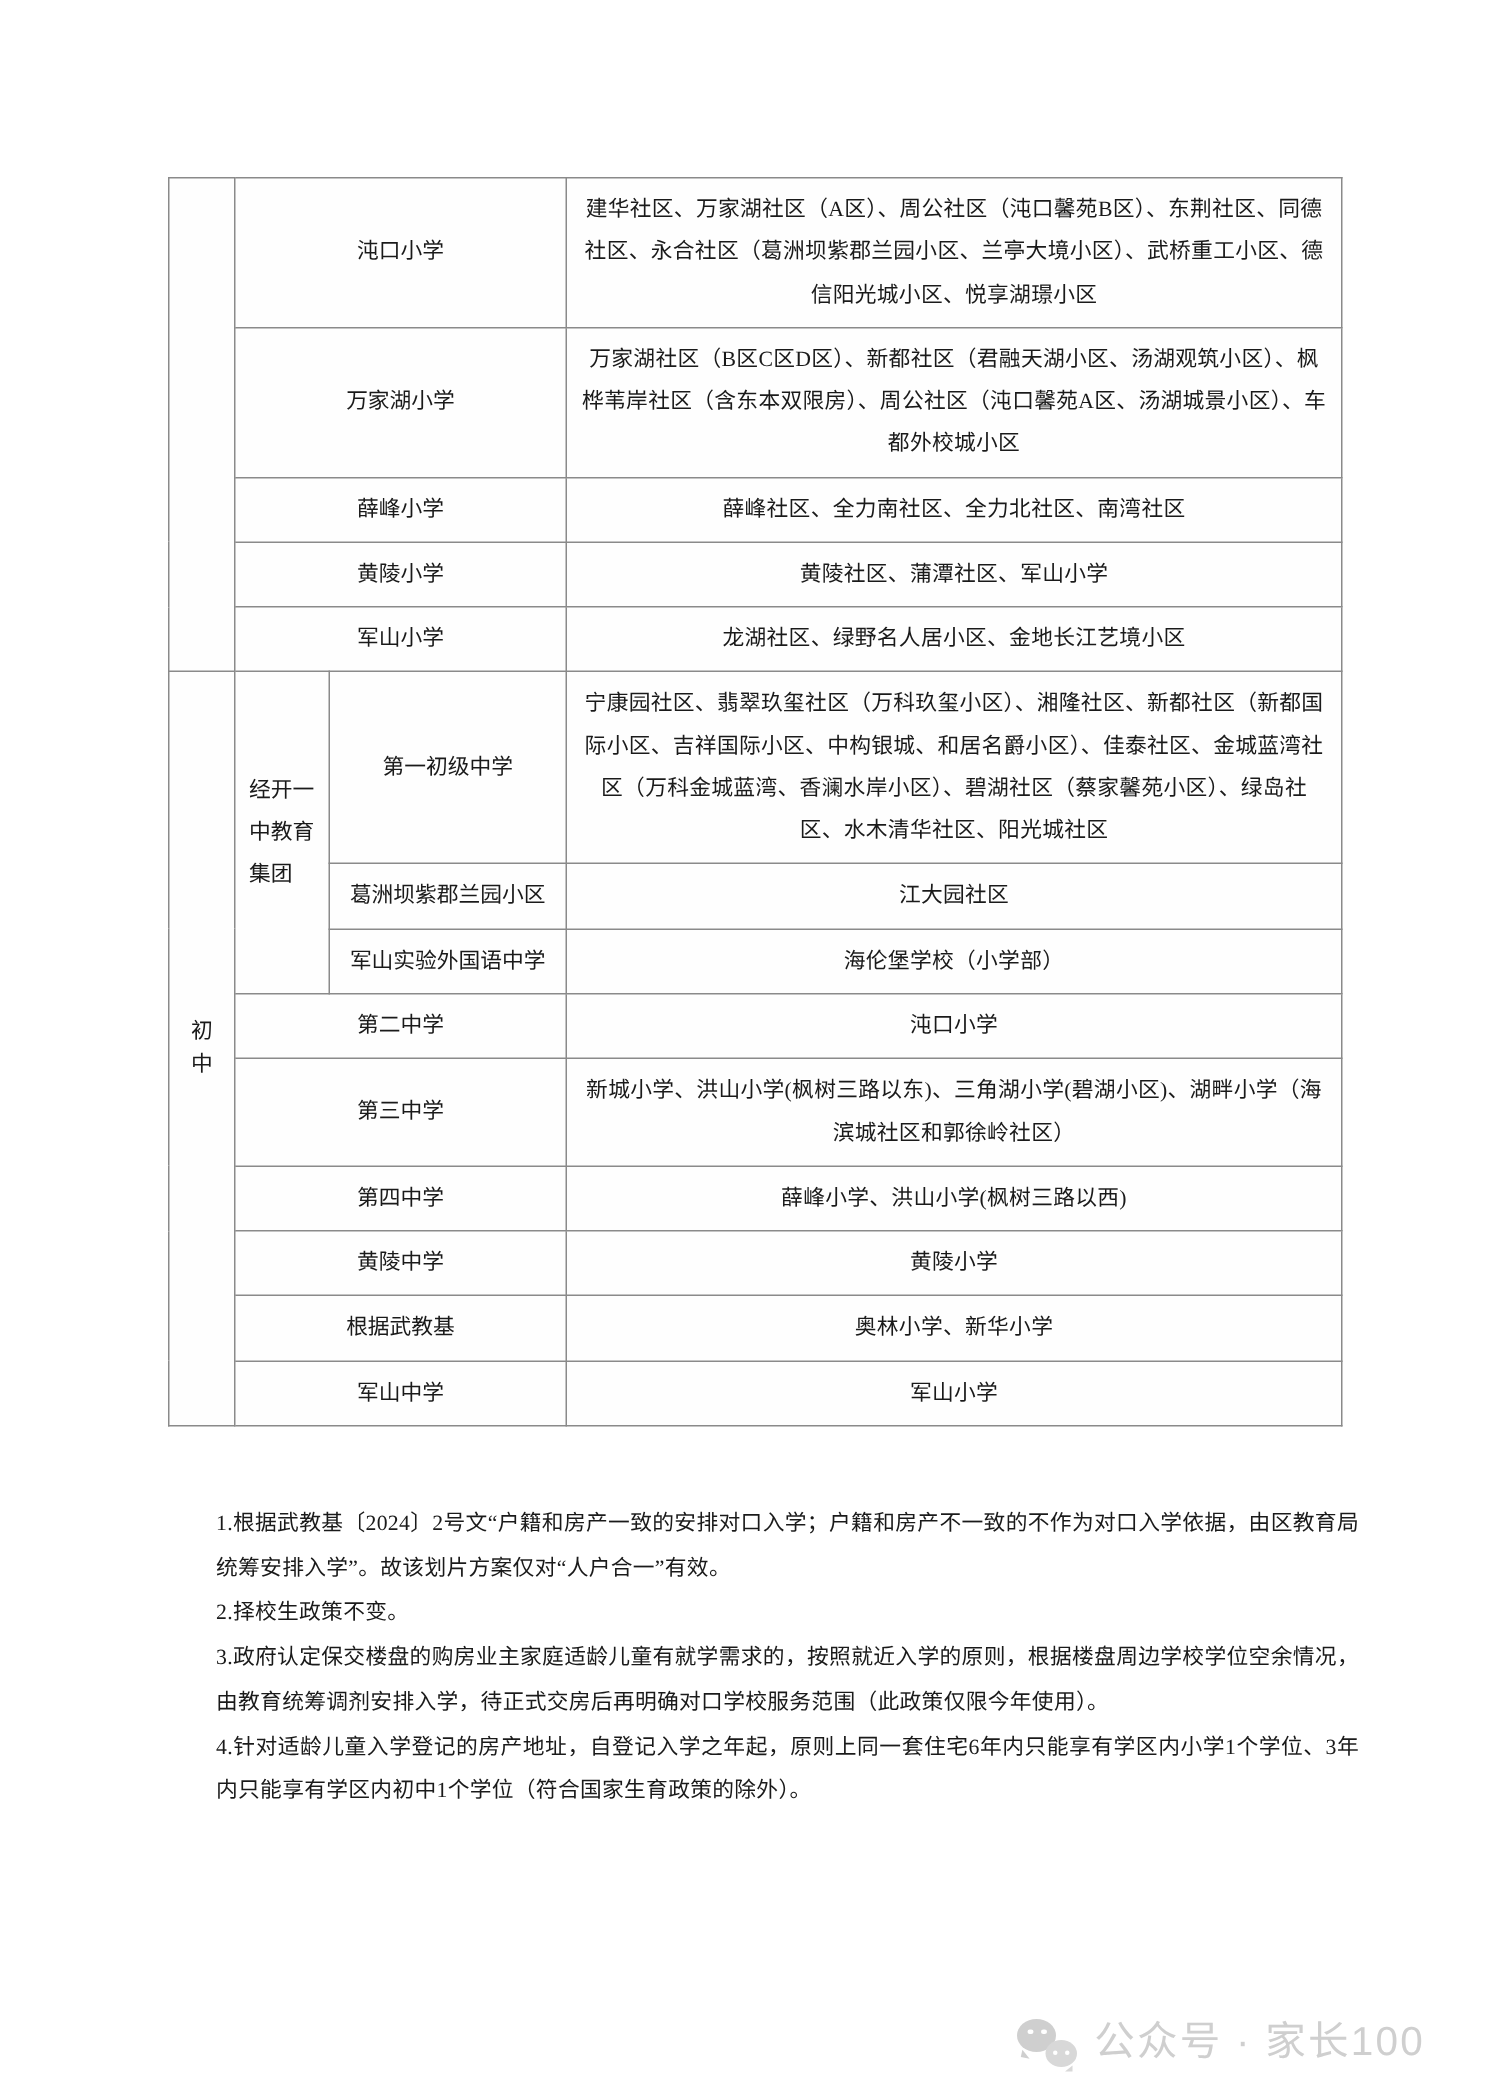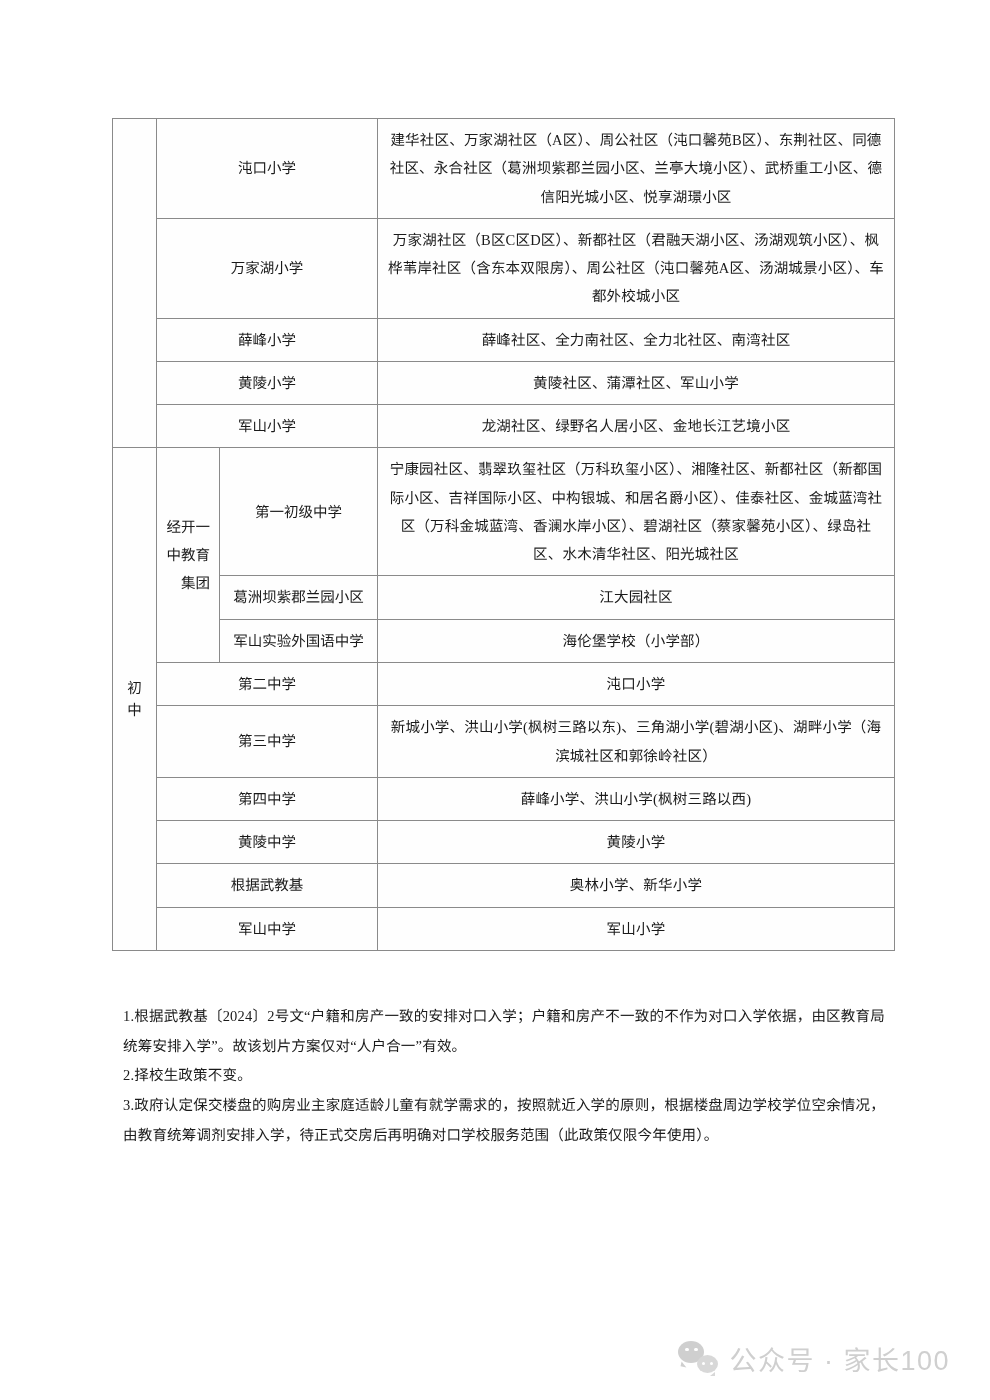--- a/index.html
+++ b/index.html
@@ -64,21 +64,21 @@
     display: block;
     width: 100%;
     text-align: center;
     line-height: 1.55;
   }
   td.stage-cell .vert span {
     display: block;
   }
 
   td.group-cell {
-    text-align: right;
+    text-align: left;
     padding: 4px 4px;
     line-height: 1.6;
     font-size: 14.5px;
   }
   td.group-cell .gv {
     display: block;
   }
 
   td.school-cell {
     text-align: center;
@@ -89,40 +89,40 @@
   td.body-cell {
     text-align: center;
     font-size: 14.5px;
     line-height: 2.0;
     letter-spacing: 0.2px;
   }
 
   
   .notes {
     position: absolute;
-    left: 123px;
+    left: 144px;
     top: 1002px;
     width: 762px;
   }
   .note {
     font-size: 14.5px;
     line-height: 2.05;
     color: #1a1a1a;
     text-align: justify;
     margin: 0 0 0 0;
     letter-spacing: 0.2px;
   }
 
   
   .watermark {
     position: absolute;
     right: 40px;
     bottom: 22px;
     display: flex;
-    align-items: flex-start;
+    align-items: flex-end;
     gap: 11px;
     opacity: 1;
   }
   .watermark .wm-text {
     font-family: "Liberation Sans", "DejaVu Sans", sans-serif;
     font-size: 27px;
     color: #cfcfcf;
     letter-spacing: 1.5px;
     white-space: nowrap;
   }
@@ -264,20 +264,21 @@
         </tr>
 
       </tbody>
     </table>
   </div>
 
   <div class="notes">
     <p class="note">1.根据武教基〔2024〕2号文“户籍和房产一致的安排对口入学；户籍和房产不一致的不作为对口入学依据，由区教育局统筹安排入学”。故该划片方案仅对“人户合一”有效。</p>
     <p class="note">2.择校生政策不变。</p>
     <p class="note">3.政府认定保交楼盘的购房业主家庭适龄儿童有就学需求的，按照就近入学的原则，根据楼盘周边学校学位空余情况，由教育统筹调剂安排入学，待正式交房后再明确对口学校服务范围（此政策仅限今年使用）。</p>
+    <p class="note">4.针对适龄儿童入学登记的房产地址，自登记入学之年起，原则上同一套住宅6年内只能享有学区内小学1个学位、3年内只能享有学区内初中1个学位（符合国家生育政策的除外）。</p>
   </div>
 
   <div class="watermark">
     <span class="wechat-icon">
       <span class="bub-a"></span>
       <span class="bub-b"></span>
       <span class="dot d1"></span>
       <span class="dot d2"></span>
       <span class="dot d3"></span>
       <span class="dot d4"></span>

